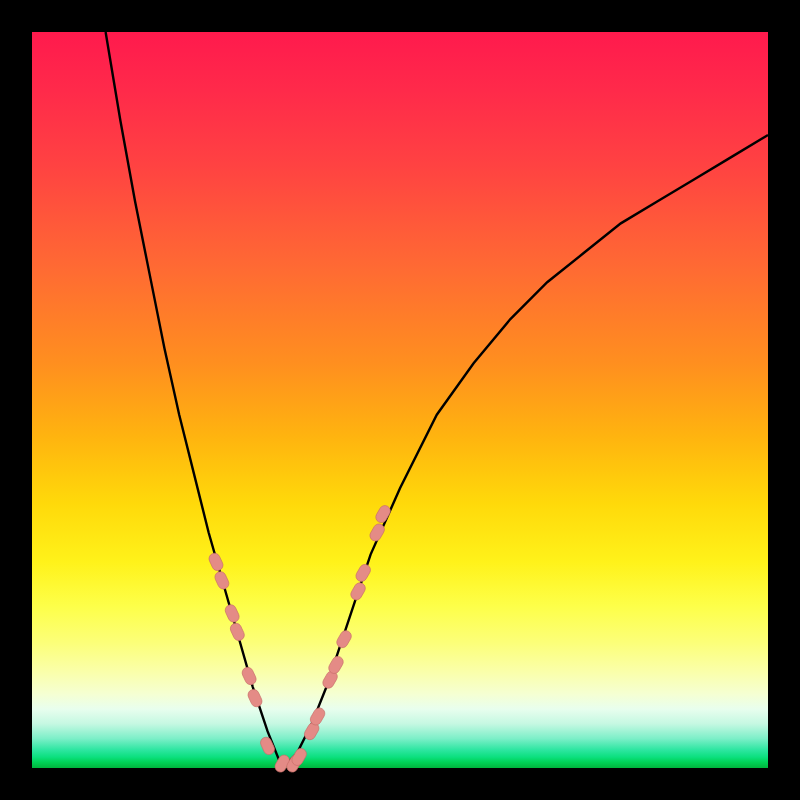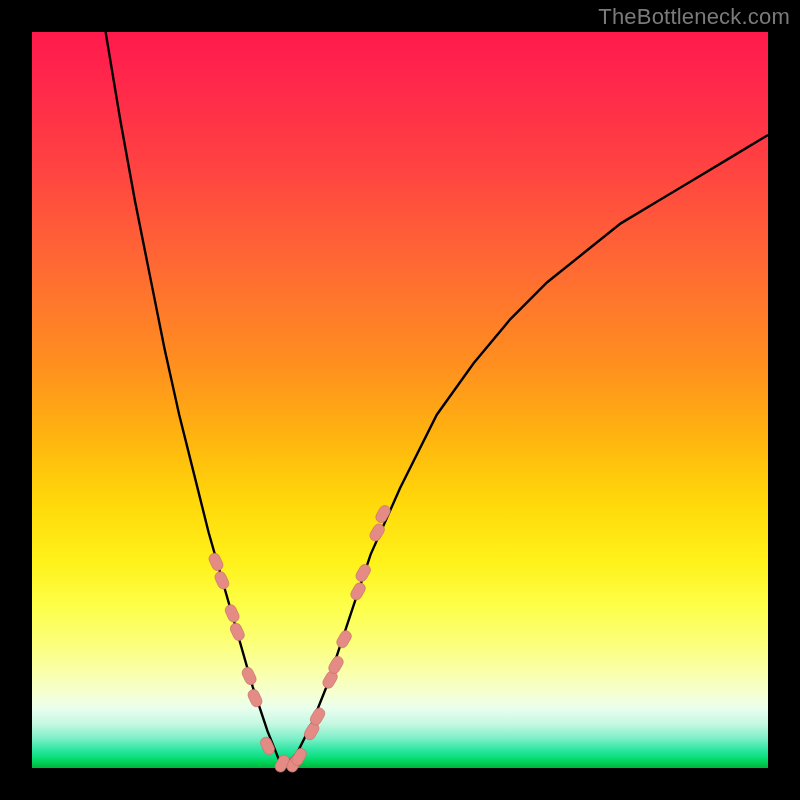--- a/index.html
+++ b/index.html
@@ -65,21 +65,20 @@
     width: 736px;
     height: 736px;
     overflow: visible;
   }
 </style>
 </head>
 <body>
 
 <div class="frame">
 
-  <div class="watermark">TheBottleneck.com</div>
 
   <div class="plot-area">
     <svg class="curve" viewBox="0 0 736 736" preserveAspectRatio="none">
       <path id="curve-path" fill="none" stroke="#000000" stroke-width="2.4" d="M73.60 0.00 L88.32 88.32 L103.04 169.28 L117.76 242.88 L132.48 316.48 L147.20 382.72 L161.92 441.60 L176.64 500.48 L191.36 552.00 L206.08 603.52 L220.80 655.04 L235.52 699.20 L250.24 736.00 L264.96 721.28 L279.68 691.84 L294.40 655.04 L309.12 610.88 L323.84 566.72 L338.56 522.56 L368.00 456.32 L404.80 382.72 L441.60 331.20 L478.40 287.04 L515.20 250.24 L552.00 220.80 L588.80 191.36 L625.60 169.28 L662.40 147.20 L699.20 125.12 L736.00 103.04"></path>
       <g id="marker-group">
           <rect x="-9.00" y="-5.50" width="18" height="11" rx="5.5" ry="5.5" fill="#e48b86" stroke="#c86d68" stroke-width="0.6" transform="translate(184.00,529.92) rotate(65)"></rect>
           <rect x="-9.00" y="-5.50" width="18" height="11" rx="5.5" ry="5.5" fill="#e48b86" stroke="#c86d68" stroke-width="0.6" transform="translate(189.89,548.32) rotate(65)"></rect>
           <rect x="-9.00" y="-5.50" width="18" height="11" rx="5.5" ry="5.5" fill="#e48b86" stroke="#c86d68" stroke-width="0.6" transform="translate(200.19,581.44) rotate(65)"></rect>
           <rect x="-9.00" y="-5.50" width="18" height="11" rx="5.5" ry="5.5" fill="#e48b86" stroke="#c86d68" stroke-width="0.6" transform="translate(205.34,599.84) rotate(65)"></rect>
           <rect x="-9.00" y="-5.50" width="18" height="11" rx="5.5" ry="5.5" fill="#e48b86" stroke="#c86d68" stroke-width="0.6" transform="translate(217.12,644.00) rotate(65)"></rect>

